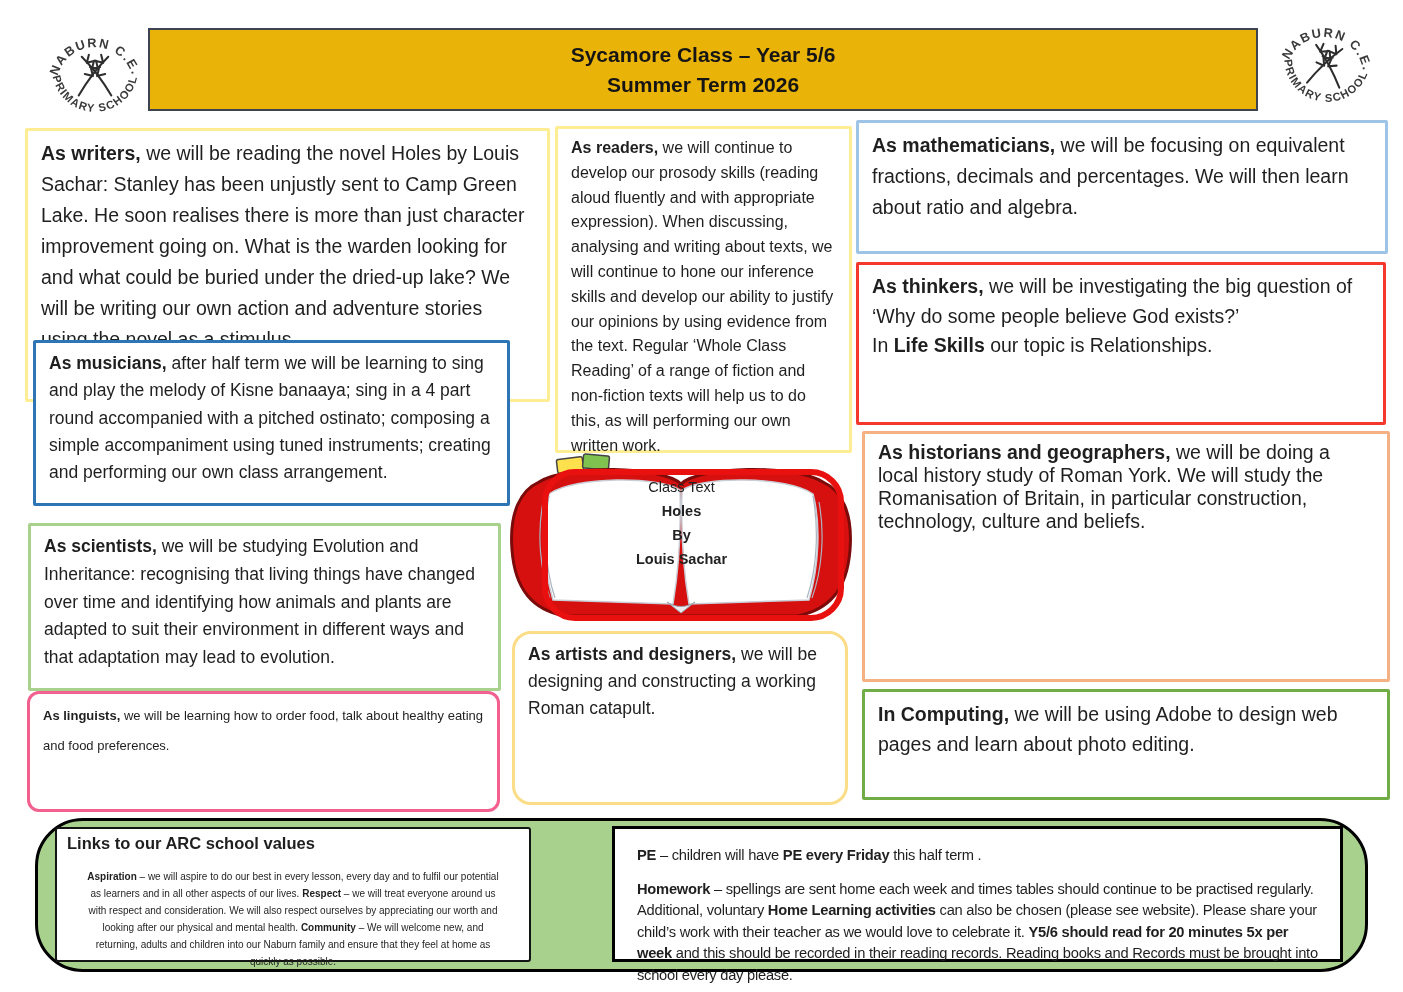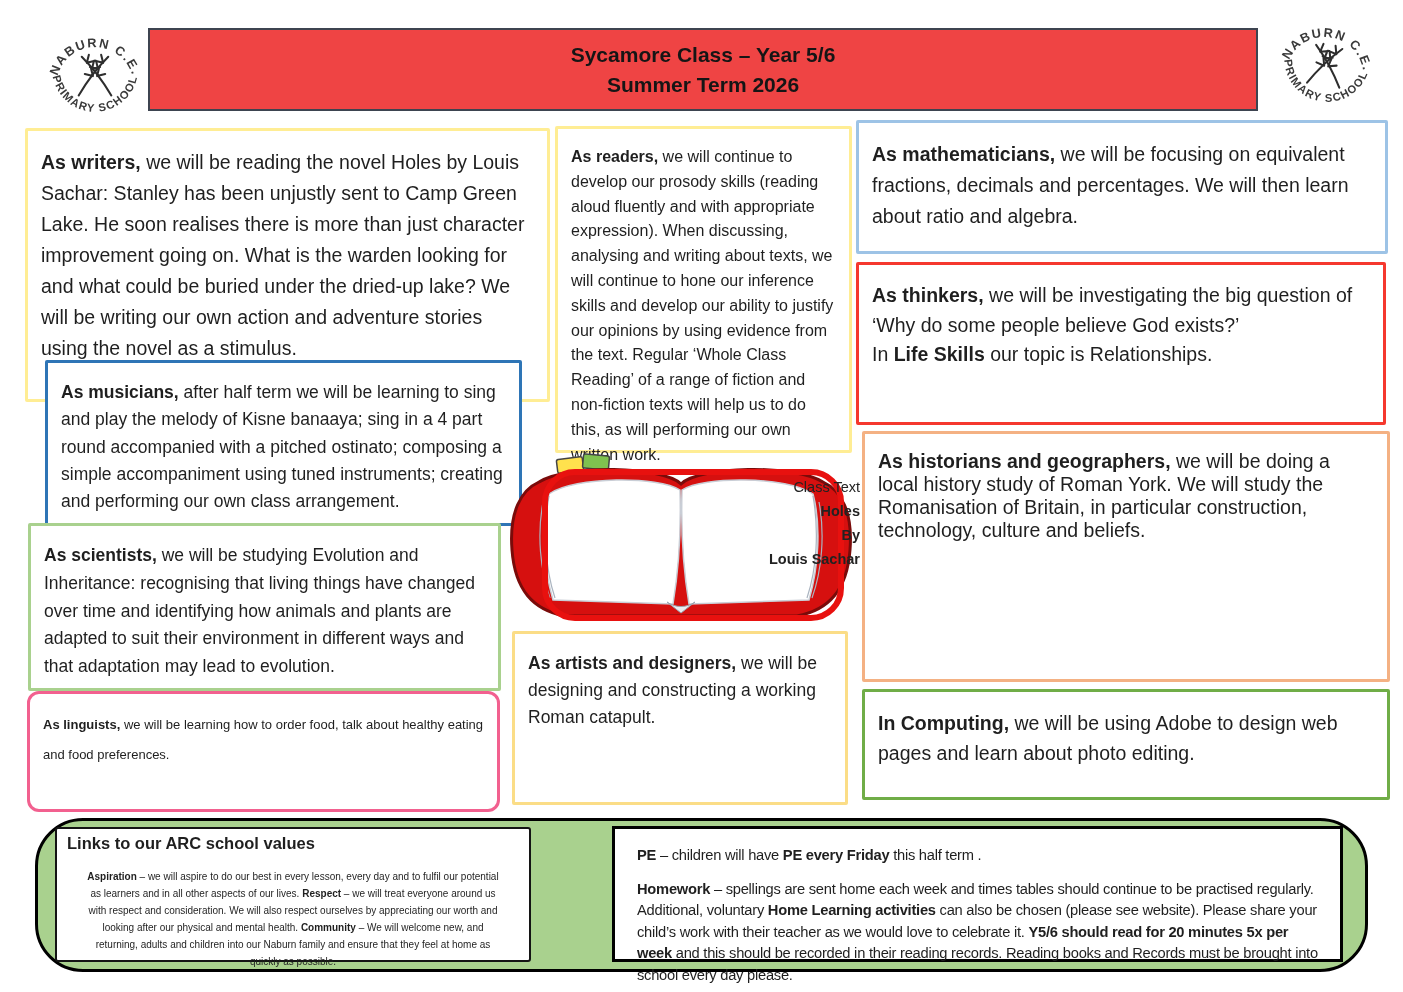--- a/index.html
+++ b/index.html
@@ -11,39 +11,39 @@
           border:2px solid #3d4450;display:flex;flex-direction:column;align-items:center;
           justify-content:center;gap:6px;box-sizing:border-box;}
   .banner .t{font-weight:bold;font-size:21px;color:#151515;}
   .logo{position:absolute;width:102px;height:102px;}
   .logo-left{left:44px;top:20px;}
   .logo-right{left:1276px;top:10px;transform:rotate(9deg);}
   .logo text{fill:#3a3a3a;}
 
   
   .box{position:absolute;background:#fff;border:3px solid #ccc;border-radius:2px;
-       box-sizing:border-box;padding:16px 13px;}
+       box-sizing:border-box;padding:7px 13px;}
   .box p{margin:0;}
   .lead{font-weight:bold;}
 
   .writers{left:25px;top:128px;width:525px;height:274px;font-size:19.5px;line-height:31px;}
   .readers{left:555px;top:126px;width:297px;height:327px;font-size:16px;line-height:24.8px;}
-  .musicians{left:33px;top:360px;width:477px;height:166px;font-size:17.5px;line-height:27.3px;margin-left:12px;}
+  .musicians{left:33px;top:340px;width:477px;height:166px;font-size:17.5px;line-height:27.3px;}
   .scientists{left:28px;top:523px;width:473px;height:168px;font-size:17.5px;line-height:27.8px;}
   .linguists{left:27px;top:691px;width:473px;height:121px;font-size:13px;line-height:30px;border-radius:12px;}
   .mathematicians{left:856px;top:120px;width:532px;height:134px;font-size:19.5px;line-height:31px;}
   .thinkers{left:856px;top:262px;width:530px;height:163px;font-size:19.5px;line-height:29.5px;}
   .historians{left:862px;top:431px;width:528px;height:251px;font-size:19.5px;line-height:23px;}
   .computing{left:862px;top:689px;width:528px;height:111px;font-size:19.5px;line-height:30px;}
   .artists{left:512px;top:631px;width:336px;height:174px;font-size:17.5px;line-height:26.8px;}
 
   
   .book{position:absolute;left:503px;top:450px;width:357px;height:182px;}
   .book svg{position:absolute;left:0;top:0;width:100%;height:100%;}
-  .book-text{position:absolute;left:0;top:25px;width:100%;text-align:right;
+  .book-text{position:absolute;left:0;top:25px;width:100%;text-align:center;
              font-size:14.5px;line-height:24px;color:#222;}
   .book-text .bold{font-weight:bold;}
 
   
   .stadium{position:absolute;left:35px;top:818px;width:1333px;height:154px;
            border:3px solid #000;border-radius:48px;box-sizing:border-box;}
   .values-box{position:absolute;left:55px;top:827px;width:476px;height:135px;background:#fff;
               border:2px solid #141414;border-radius:3px;box-sizing:border-box;padding:5px 10px;}
   .values-box h3{margin:0 0 2px 0;font-size:16.5px;}
   .values-box p{margin:16px;font-size:10px;line-height:16.9px;text-align:center;}
@@ -71,21 +71,21 @@
       </text>
       <g stroke="#2e2e2e" stroke-width="2" stroke-linecap="round" fill="none">
         <path d="M34,74 C41,62 50,49 63,36"></path>
         <path d="M66,74 C59,62 50,49 37,36"></path>
         <path d="M58,42 l-8,-2 M58,42 l-2,-8 M53,48 l-8,-2 M53,48 l-2,-8 M48,55 l-8,-2 M48,55 l-2,-8"></path>
         <path d="M42,42 l8,-2 M42,42 l2,-8 M47,48 l8,-2 M47,48 l2,-8 M52,55 l8,-2 M52,55 l2,-8"></path>
       </g>
     </svg>
   </div>
 
-  <div class="banner" style="background-color: #ef4444;">
+  <div class="banner" style="background-color: #eab308;">
     <div class="t">Sycamore Class – Year 5/6</div>
     <div class="t">Summer Term 2026</div>
   </div>
 
   <div class="logo logo-right">
     <svg viewBox="0 0 100 100">
       <defs>
         <path id="arcTop2" d="M 13,56 A 38,38 0 0 1 87,56"></path>
         <path id="arcBot2" d="M 8,48 A 42,42 0 0 0 92,48"></path>
       </defs>
@@ -134,21 +134,21 @@
   </div>
 
   <div class="box linguists" style="border-color: rgb(242, 96, 143);">
     <p><span class="lead">As linguists,</span><span> we will be learning how to order food, talk about healthy eating and food preferences.</span></p>
   </div>
 
   <div class="box computing" style="border-color: rgb(112, 173, 71);">
     <p><span class="lead">In Computing,</span><span> we will be using Adobe to design web pages and learn about photo editing.</span></p>
   </div>
 
-  <div class="box artists" style="border-color: rgb(251, 221, 135);">
+  <div class="box artists" style="border-color: rgb(251, 221, 135); border-radius: 19px;">
     <p><span class="lead">As artists and designers,</span><span> we will be designing and constructing a working Roman catapult.</span></p>
   </div>
 
   <div class="book">
     <svg viewBox="0 0 357 182">
       <rect x="54" y="8" width="26" height="14" rx="2" fill="#ffe14d" stroke="#444" stroke-width="1.5" transform="rotate(-7 67 15)"></rect>
       <rect x="80" y="5" width="26" height="14" rx="2" fill="#7fc24f" stroke="#444" stroke-width="1.5" transform="rotate(5 93 12)"></rect>
       <path d="M178,34 C160,16 64,14 36,32 C18,40 6,62 9,100 C12,140 30,160 62,166 L294,166 C326,160 344,140 347,100 C350,62 338,40 320,32 C292,14 196,16 178,34 Z" fill="#d6100f" stroke="#7a0b0a" stroke-width="3"></path>
       <path d="M177,40 C156,26 72,26 46,44 C38,74 40,116 50,150 L170,154 C176,118 178,74 177,40 Z" fill="#ffffff" stroke="#c9ced6" stroke-width="1.5"></path>
       <path d="M179,40 C200,26 284,26 310,44 C318,74 316,116 306,150 L186,154 C180,118 178,74 179,40 Z" fill="#ffffff" stroke="#c9ced6" stroke-width="1.5"></path>

